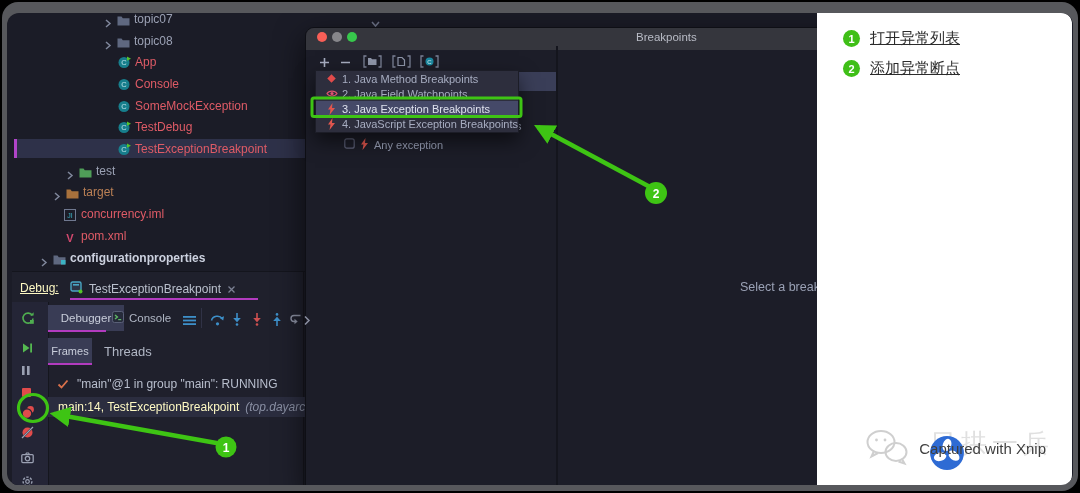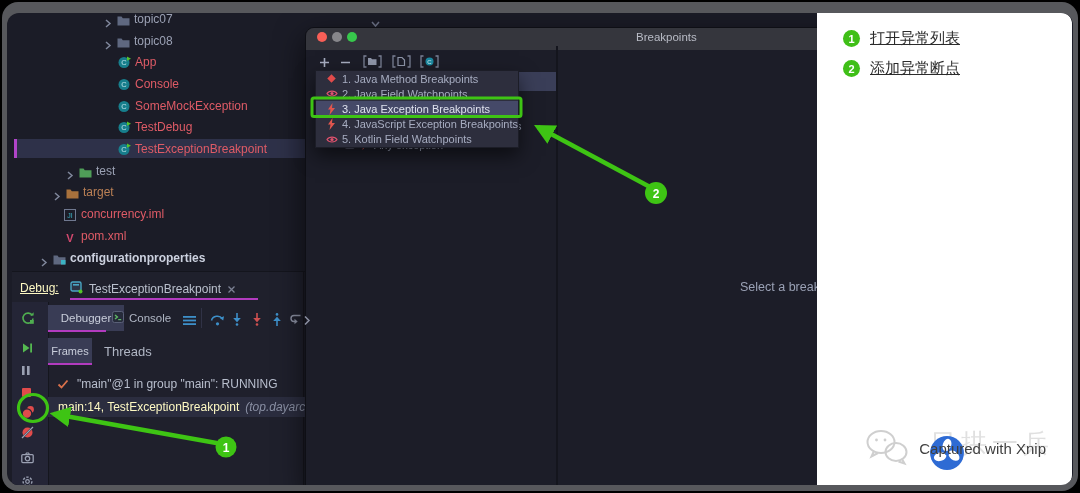--- a/index.html
+++ b/index.html
@@ -373,29 +373,20 @@
               <span>3. Java Exception Breakpoints</span>
             </div>
             <div class="pitem">
               <span class="pic">
                 <svg width="9" height="12" viewBox="0 0 9 12">
                   <path d="M5.5 0L1 6.5h2.5L2.5 12l5.5-7H5z" fill="#e1564e"></path>
                 </svg>
               </span>
               <span>4. JavaScript Exception Breakpoints</span>
             </div>
-            <div class="pitem">
-              <span class="pic">
-                <svg width="12" height="9" viewBox="0 0 12 9">
-                  <path d="M1 4.5C3 1.2 9 1.2 11 4.5 9 7.8 3 7.8 1 4.5z" fill="none" stroke="#e0526e" stroke-width="1.2"></path>
-                  <circle cx="6" cy="4.5" r="1.6" fill="#e0526e"></circle>
-                </svg>
-              </span>
-              <span>5. Kotlin Field Watchpoints</span>
-            </div>
           </div>
 
         <div class="notes">
           <div class="note" style="top:17px;">
             <span class="nbadge">1</span>
             <span class="ntext txt">打开异常列表</span>
           </div>
           <div class="note" style="top:47px;">
             <span class="nbadge">2</span>
             <span class="ntext txt">添加异常断点</span>

